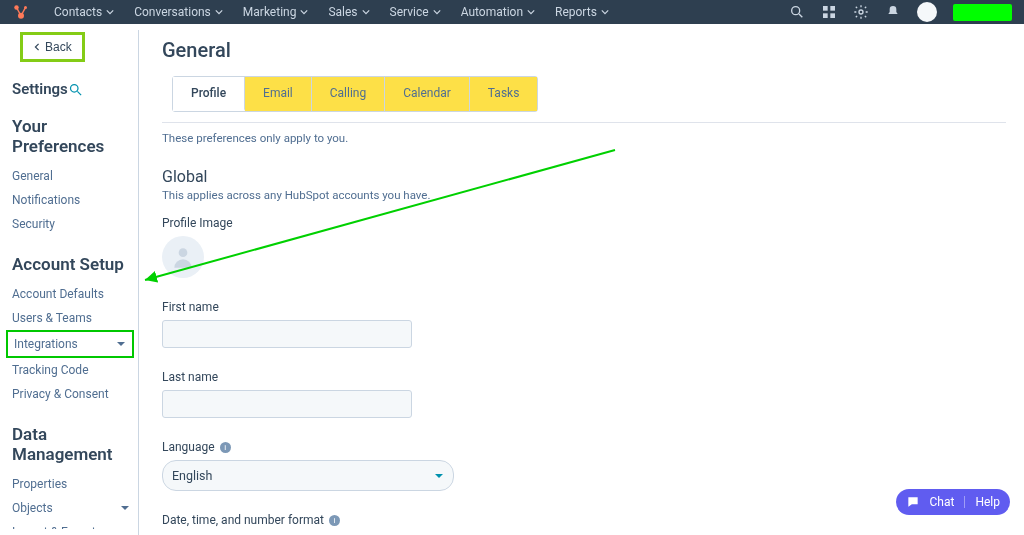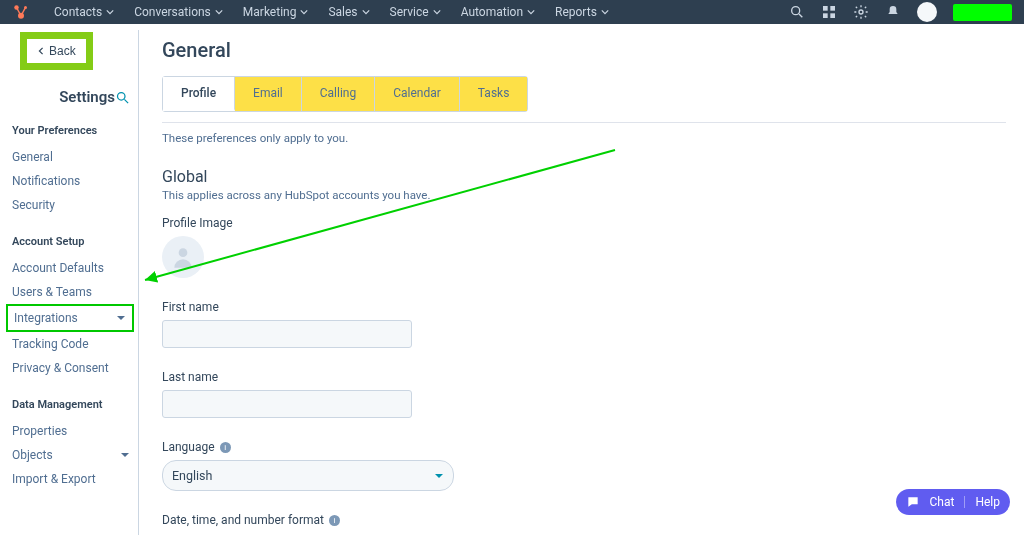--- a/index.html
+++ b/index.html
@@ -11,43 +11,43 @@
   .tn-menu { display: flex; gap: 0; }
   .tn-item { padding: 0 10px; display: flex; align-items: center; gap: 4px; cursor: pointer; }
   .tn-item svg { width: 8px; height: 8px; }
   .tn-right { margin-left: auto; display: flex; align-items: center; gap: 16px; }
   .tn-ico { width: 16px; height: 16px; cursor: pointer; fill: #cbd6e2; }
   .avatar-sm { width: 20px; height: 20px; border-radius: 50%; background: #f5f8fa; }
   .acct-badge { background: #00ff00; color: transparent; padding: 2px 14px; font-size: 11px; border-radius: 2px; }
   
   
   .back-row { padding: 8px 8px 0 8px; }
-  .back-btn { border: 7px solid #84cc16; background: #fff; padding: 5px 10px; font-size: 12px; color: #33475b; cursor: pointer; display: inline-flex; align-items: center; gap: 4px; }
+  .back-btn { border: 3px solid #84cc16; background: #fff; padding: 5px 10px; font-size: 12px; color: #33475b; cursor: pointer; display: inline-flex; align-items: center; gap: 4px; }
   
   
   .app-body { display: flex; height: calc(100% - 30px); }
   .sidebar { width: 138px; padding: 0 8px 0 12px; overflow-y: auto; position: relative; }
   .vline { position: absolute; left: 138px; top: 30px; bottom: 0; width: 1px; background: #cbd6e2; }
   
-  .side-hd { display:flex; align-items:center; justify-content:flex-end; margin: 18px 0 14px 0; }
+  .side-hd { display:flex; align-items:center; justify-content:flex-start; margin: 18px 0 14px 0; }
   .side-hd h2 { font-size: 15px; font-weight: 600; color: #33475b; }
   .side-search-ico { width: 15px; height: 15px; fill: #0091ae; cursor:pointer; }
   
-  .side-section { font-size: 11px; font-weight: 600; color: #33475b; margin: 18px 0 8px 0; }
+  .side-section { font-size: 17px; font-weight: 600; color: #33475b; margin: 18px 0 8px 0; }
   .side-link { display: block; font-size: 12px; color: #506e91; padding: 5px 0; cursor: pointer; }
   .side-link.exp { display:flex; align-items:center; justify-content:space-between; }
   .side-link.exp svg { width:10px; height:10px; fill:#506e91; }
   .side-link.hl { border: 2px solid #00c800; padding: 5px 6px; margin-left:-6px; margin-right:-4px; color:#506e91; display:flex; align-items:center; justify-content:space-between; }
   .side-link.hl svg { width:10px; height:10px; fill:#506e91; }
   
   
   .main { flex: 1; padding: 14px 18px 0 24px; overflow-y: auto; height: 100%; position: relative; }
   .page-title { font-size: 20px; font-weight: 500; margin-bottom: 14px; color:#33475b;}
   
-  .tabs { display:flex; border:1px solid #cbd6e2; border-radius:3px; width:fit-content; margin-bottom: 10px;}
+  .tabs { display:flex; border:1px solid #cbd6e2; border-radius:3px; width:fit-content; margin-bottom: 10px; margin-left: 10px;}
   .tab { padding: 9px 18px; font-size: 12px; color:#506e91; border-right:1px solid #cbd6e2; cursor:pointer; background:#fde047;}
   .tab:last-child { border-right:none; }
   .tab.active { background:#fff; color:#33475b; font-weight:500; border-bottom:2px solid transparent; }
   
   .hr { height:1px; background:#dfe3eb; margin: 0 0 8px 0; }
   .note { font-size: 11.5px; color:#506e91; margin-bottom: 22px; }
   
   .section-title { font-size: 16px; font-weight:400; margin-bottom:2px; }
   .section-sub { font-size: 11.5px; color:#506e91; margin-bottom: 14px;}
   

